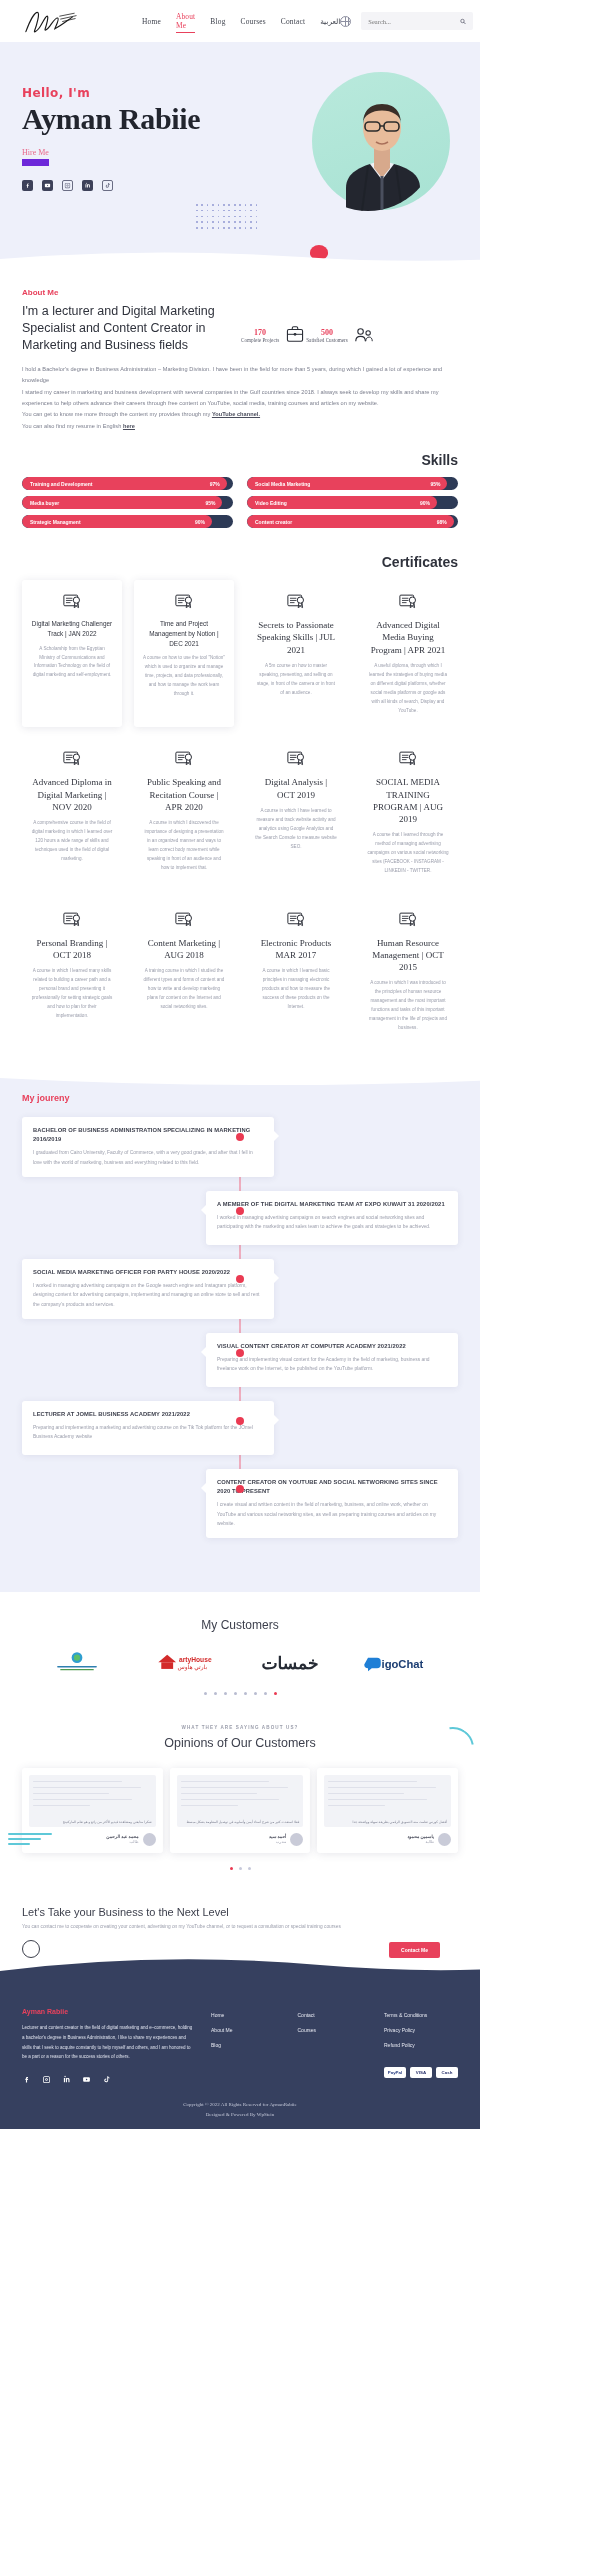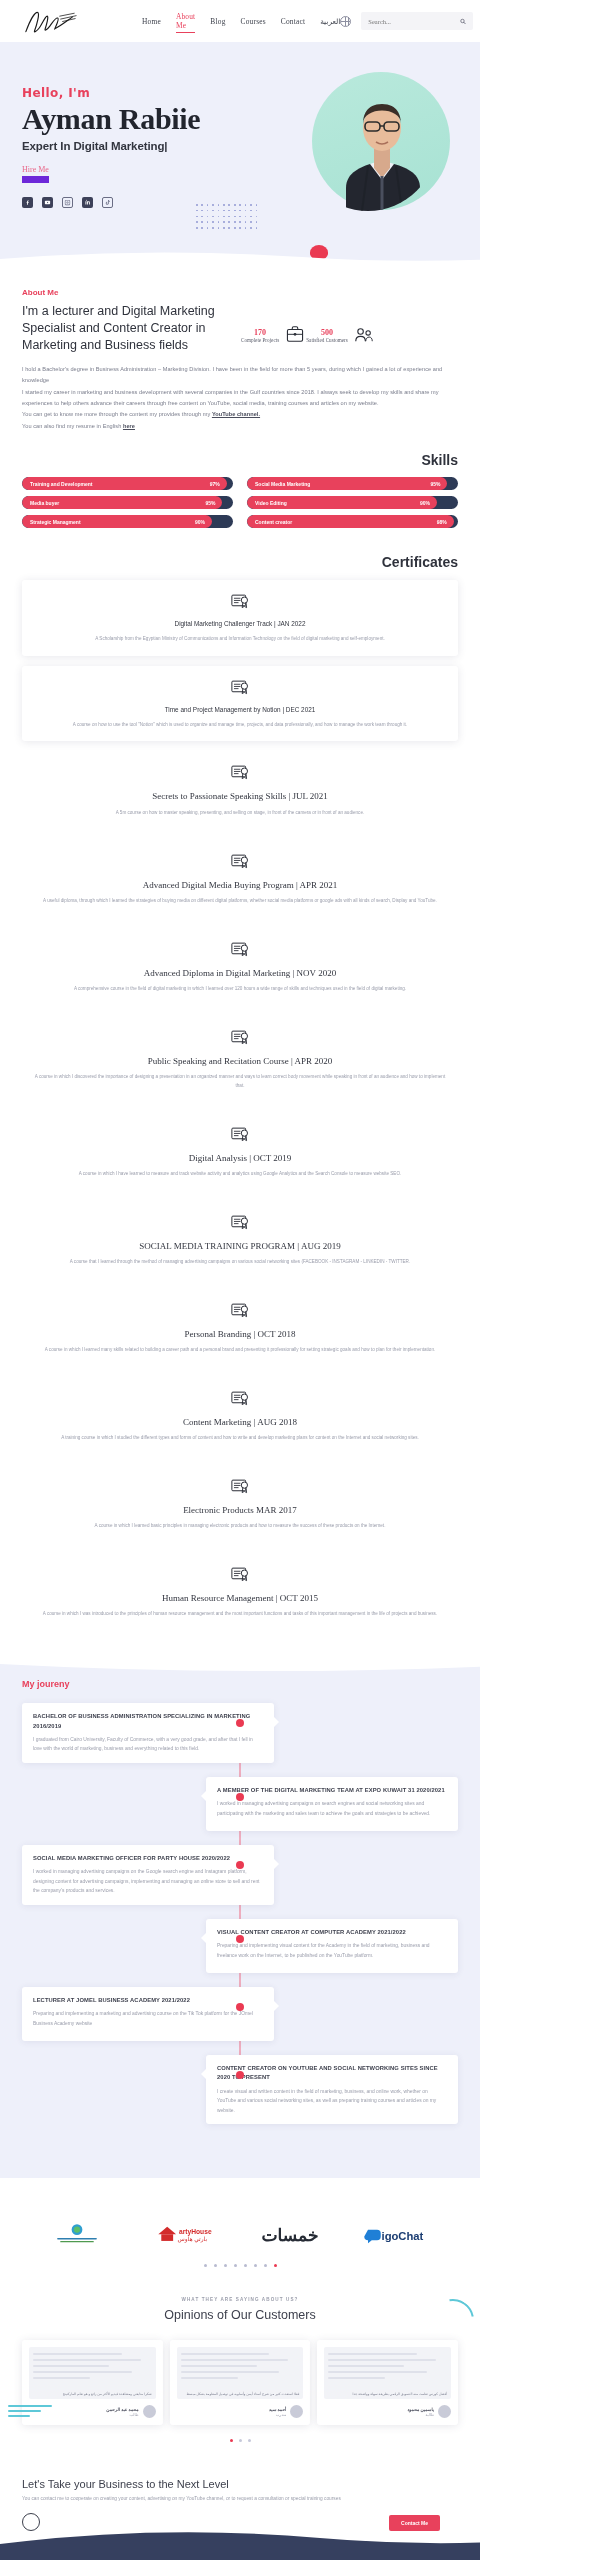--- a/index.html
+++ b/index.html
@@ -120,21 +120,21 @@
     display: flex; align-items: center;
   }
   .bar-fill {
     position: absolute; left: 0; top: 0; bottom: 0; background: #e8415c; border-radius: 7px;
   }
   .bar-name { position: relative; font-size: 5px; font-weight: bold; color: #fff; margin-left: 8px; }
   .bar-pct { position: absolute; font-size: 5px; font-weight: bold; color: #fff; }
 
   
   .certs { padding: 12px 22px 26px; background:#fff; }
-  .cert-grid { display: grid; grid-template-columns: repeat(1, 1fr); gap: 10px 12px; margin-top: 10px; }
+  .cert-grid { display: grid; grid-template-columns: repeat(4, 1fr); gap: 10px 12px; margin-top: 10px; }
   .cert {
     padding: 12px 9px; text-align: center; border-radius: 3px;
   }
   .cert.shadow { box-shadow: 0 1px 9px rgba(60,60,90,.12); background:#fff; }
   .cert-ico { width: 20px; height: 20px; margin: 0 auto 7px; display:block; }
   .cert-title { font-size: 6.4px; line-height: 1.5; color: #32353f; }
   .cert-title.serif { font-family: "Liberation Serif", serif; font-size: 9px; line-height: 1.35; }
   .cert-desc { font-size: 4.6px; line-height: 1.95; color: #9a9dab; margin-top: 6px; }
 
   
@@ -254,21 +254,20 @@
           <circle cx="6.6" cy="6.6" r="4.6" fill="none" stroke="#33364a" stroke-width="1.5"></circle>
           <path d="M10.2 10.2 L14 14" stroke="#33364a" stroke-width="1.7" stroke-linecap="round"></path>
         </svg>
       </div>
     </div>
   </div>
 
   <div class="hero">
     <div class="hello">Hello, I'm</div>
     <div class="hero-name">Ayman Rabiie</div>
-    <div class="hero-role">Expert In Digital Marketing|</div>
     <a class="hire">Hire Me</a>
 
     <div class="socials">
       <div class="soc">
         <svg viewBox="0 0 24 24">
             <path d="M14 8h2V5h-2c-2.2 0-3.5 1.3-3.5 3.5V10H9v3h1.5v7h3v-7H16l.5-3h-3V8.8c0-.6.3-.8.8-.8z"></path>
           </svg>
       </div>
       <div class="soc">
         <svg viewBox="0 0 24 24">
@@ -632,20 +631,21 @@
           <div class="tl-card">
             <div class="tl-head">CONTENT CREATOR ON YOUTUBE AND SOCIAL NETWORKING SITES SINCE 2020 TO PRESENT</div>
             <div class="tl-body">I create visual and written content in the field of marketing, business, and online work, whether on YouTube and various social networking sites, as well as preparing training courses and articles on my website.</div>
           </div>
           <div class="tl-dot"></div>
         </div>
       </div>
   </div>
 
   <div class="customers">
+    <div class="cust-title">My Customers</div>
     <div class="cust-row">
       <div class="cust-logo">
         <svg viewBox="0 0 80 34" width="62" height="26">
             <circle cx="40" cy="10" r="7" fill="#2f9fd0"></circle>
             <path d="M36 10a4 4 0 018 0 4 4 0 01-8 0" fill="#5bbf6a"></path>
             <rect x="14" y="21" width="52" height="2" rx="1" fill="#2e7fb0"></rect>
             <rect x="18" y="25" width="44" height="1.6" rx=".8" fill="#4f9a50"></rect>
           </svg>
       </div>
       <div class="cust-logo">

